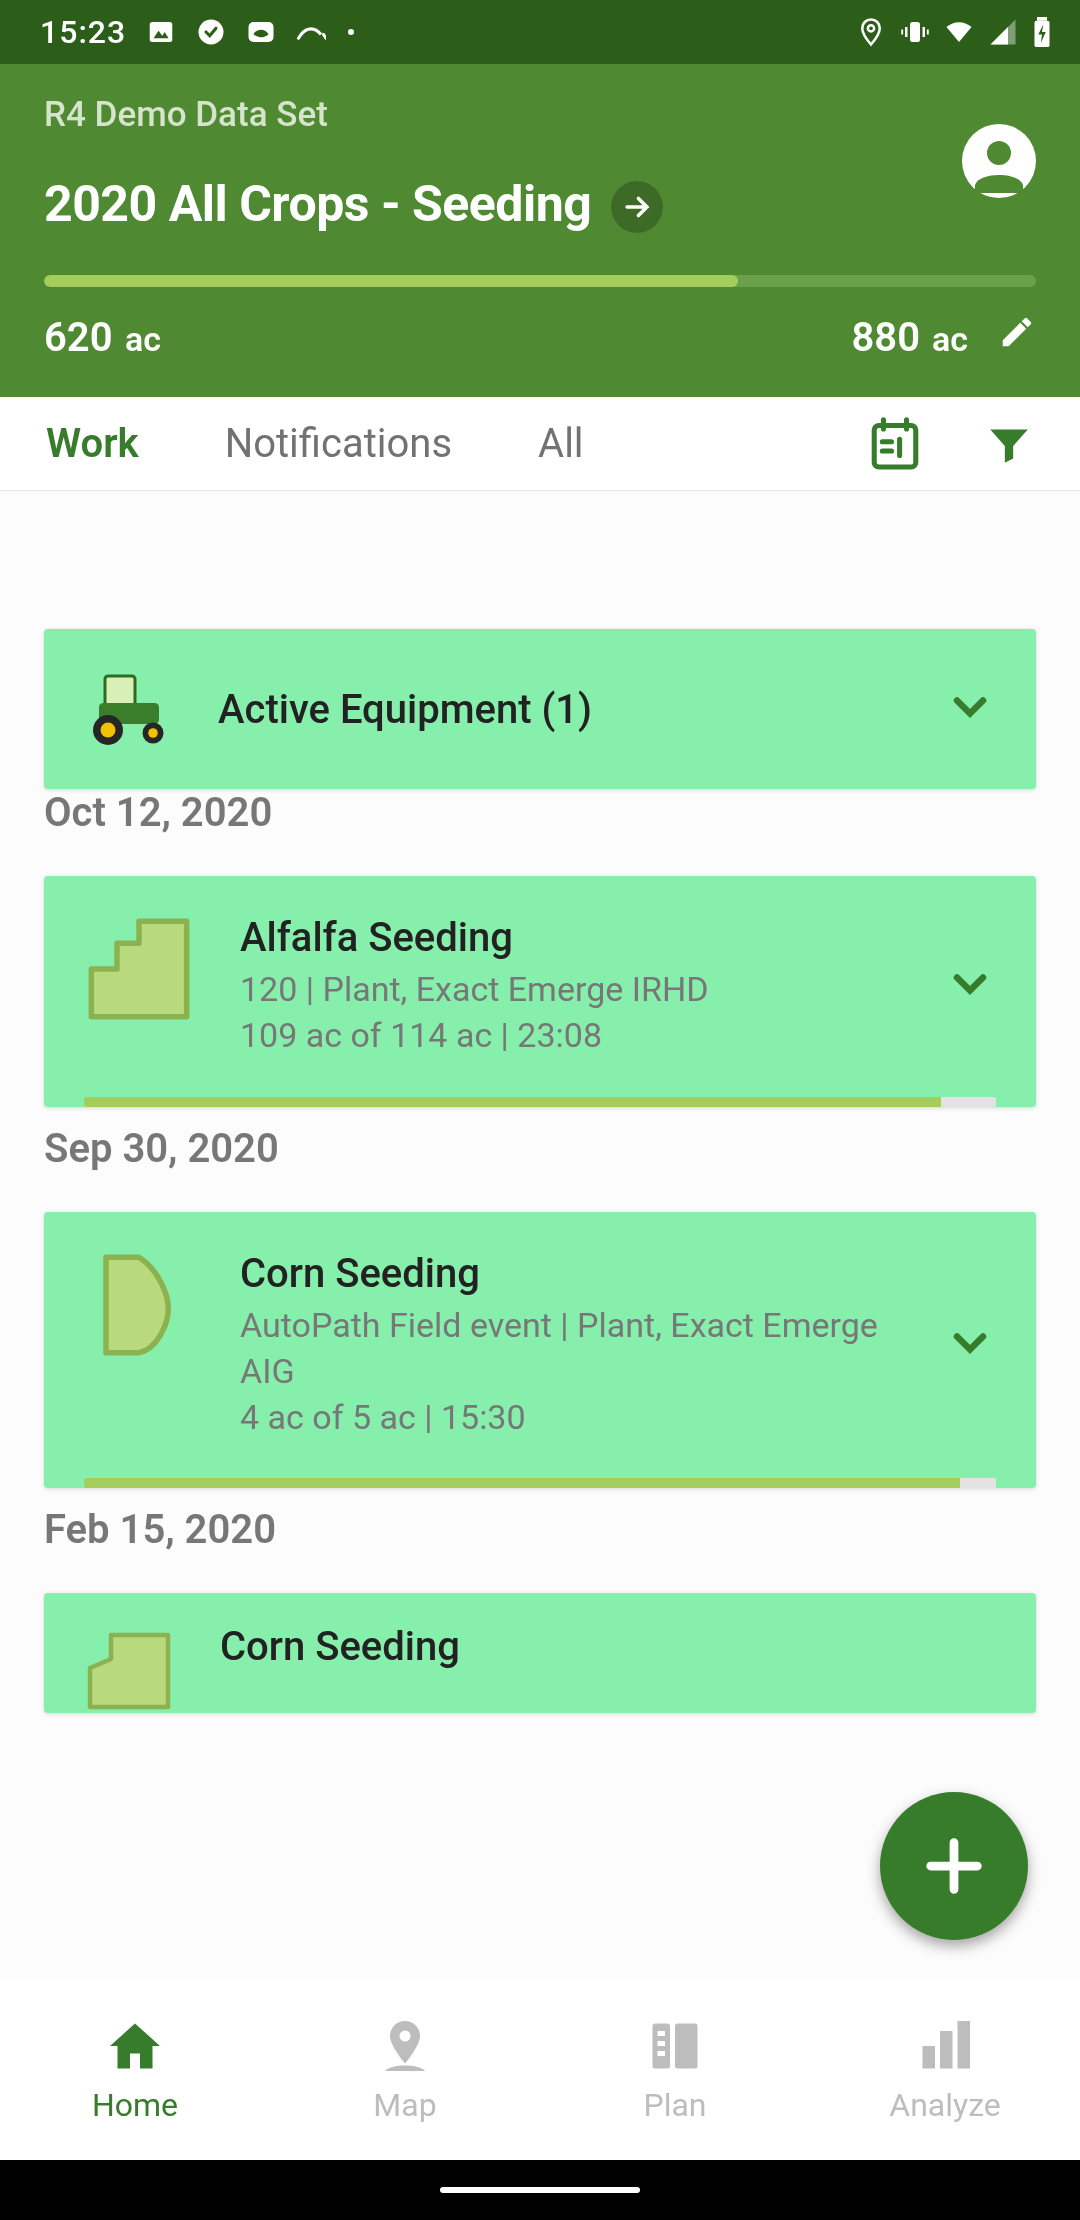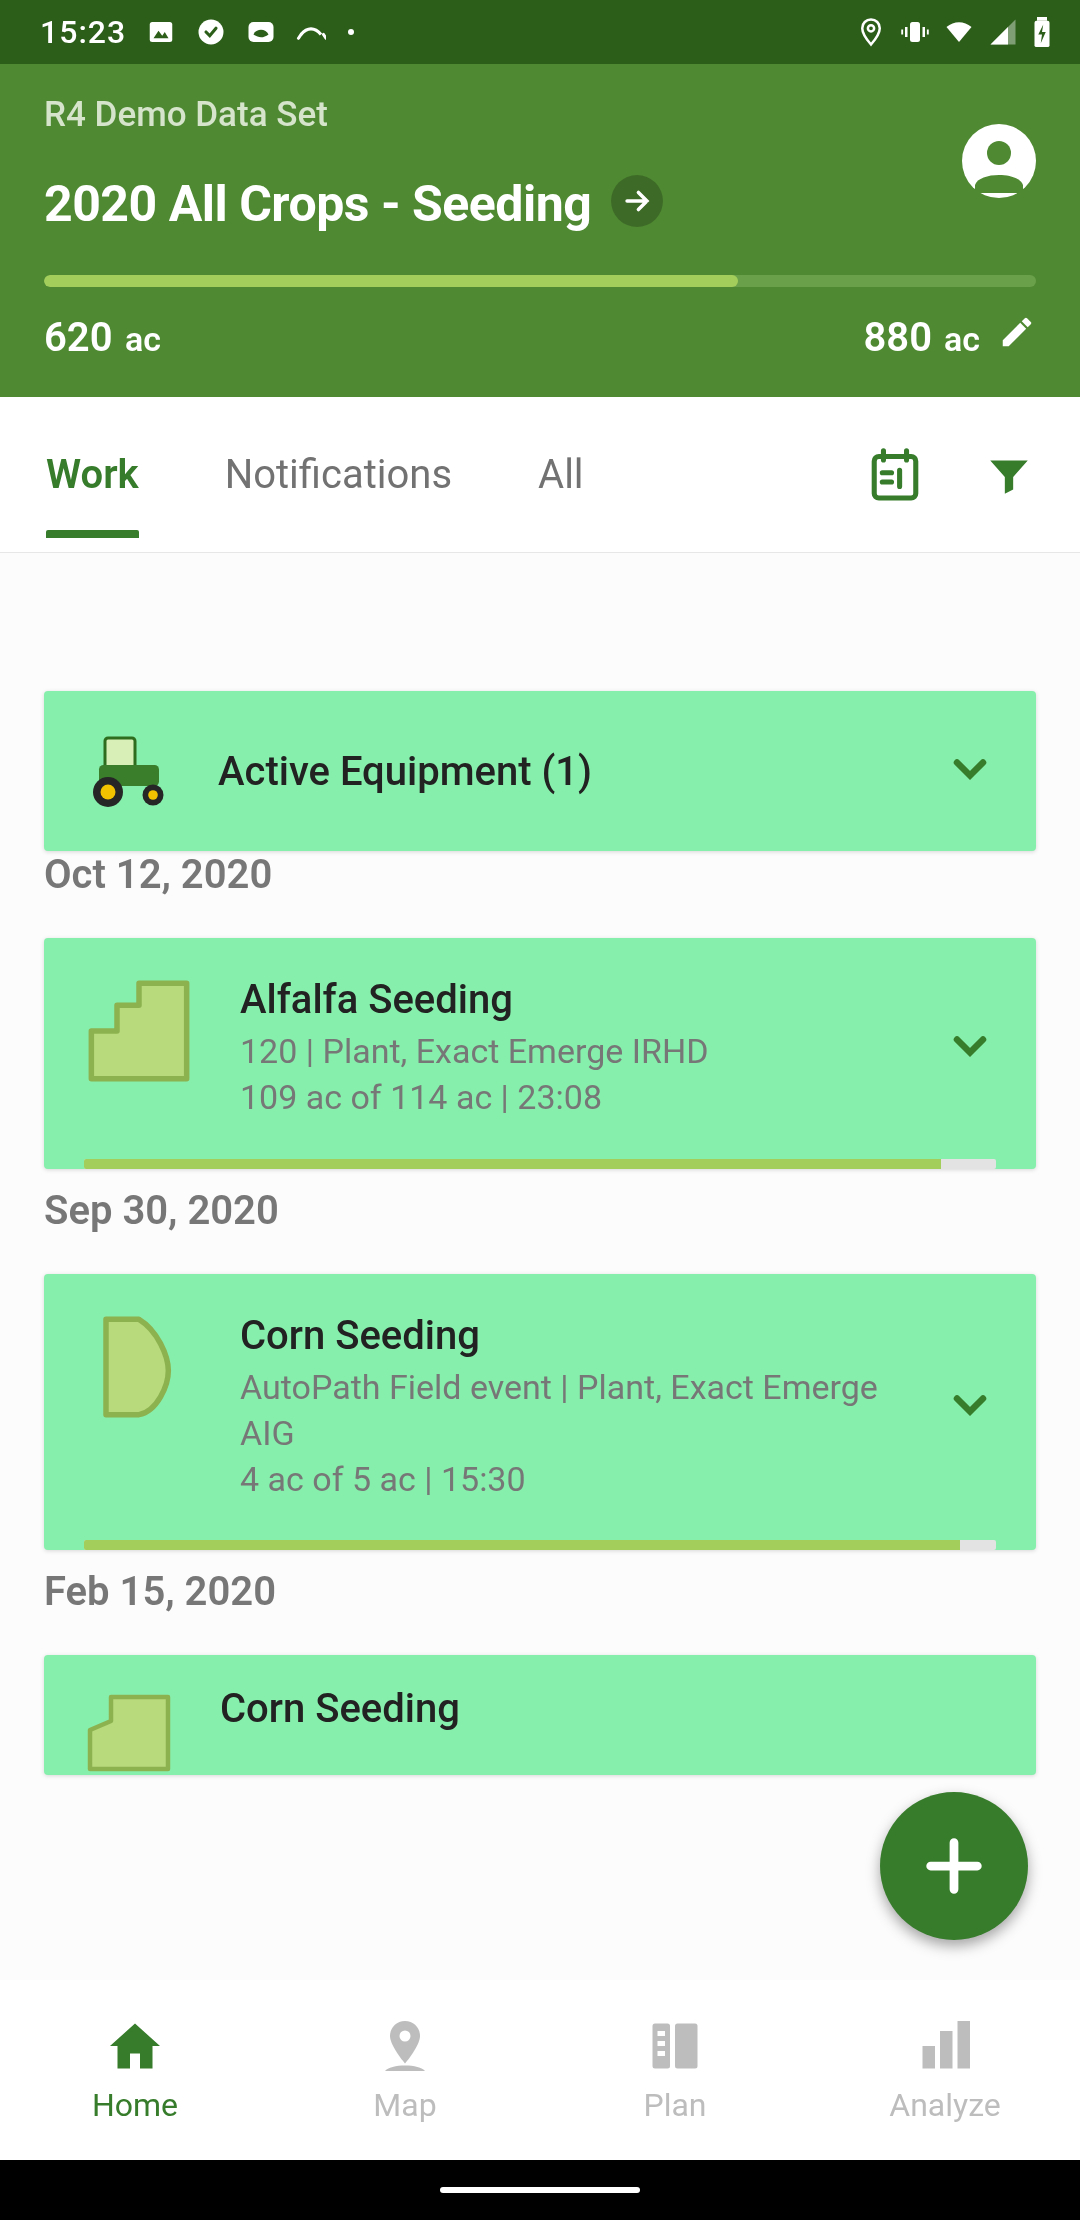--- a/index.html
+++ b/index.html
@@ -13,32 +13,32 @@
   .status-time { font-size: 32px; font-weight: 500; letter-spacing: 1px; }
   .stat-ic { width: 30px; height: 30px; display: inline-flex; align-items: center; justify-content: center; }
   .stat-ic svg { width: 100%; height: 100%; }
 
   
   .header { background: #4f8a32; padding: 30px 44px 36px 44px; color: #fff; }
   .header-top { display: flex; justify-content: space-between; align-items: flex-start; }
   .org-name { color: #d5e4cb; font-size: 35px; font-weight: 500; margin-bottom: 40px; }
   .avatar-btn { width: 74px; height: 74px; border-radius: 50%; background: #fff; display: flex; align-items: center; justify-content: center; margin-top: 30px; }
   .avatar-btn svg { width: 64px; height: 64px; }
-  .title-row { display: flex; align-items: flex-start; gap: 20px; }
+  .title-row { display: flex; align-items: flex-end; gap: 20px; }
   .page-title { font-size: 50px; font-weight: 700; letter-spacing: -0.5px; }
   .arrow-circle { width: 52px; height: 52px; border-radius: 50%; background: rgba(0,0,0,0.22); display: flex; align-items: center; justify-content: center; color: #fff; }
   .progress-track { height: 12px; background: #6aa04a; border-radius: 6px; margin-top: 42px; overflow: hidden; }
   .progress-fill { height: 100%; background: #a4ce5b; border-radius: 6px; }
   .acres-row { display: flex; justify-content: space-between; align-items: center; margin-top: 26px; }
   .acres-left, .acres-right { font-size: 40px; font-weight: 600; }
   .acres-left .u, .acres-right .u { font-size: 34px; font-weight: 600; margin-left: 2px; }
-  .acres-right { display: flex; align-items: flex-end; gap: 18px; }
-
-  
-  .tabs-strip { background: #fff; display: flex; align-items: center; padding: 0 46px; height: 156px; border-bottom: 1px solid #e7e7e7; }
+  .acres-right { display: flex; align-items: flex-end; gap: 30px; }
+
+  
+  .tabs-strip { background: #fff; display: flex; align-items: center; padding: 0 46px; height: 94px; border-bottom: 1px solid #e7e7e7; }
   .tab { font-size: 40px; color: #727272; padding: 36px 0; margin-right: 86px; position: relative; }
   .tab.active { color: #367c2b; font-weight: 600; }
   .tab.active::after { content: ""; position: absolute; left: 0; right: 0; bottom: -4px; height: 8px; background: #367c2b; border-radius: 2px 2px 0 0; }
   .tabs-spacer { flex: 1; }
   .tab-action { margin-left: 60px; color: #367c2b; display: flex; align-items: center; justify-content: center; }
 
   
   .content { flex: 1; background: #fcfcfc; overflow: hidden; padding: 0 44px; position: relative; }
   .card { background: #86efac; border-radius: 4px; box-shadow: 0 1px 4px rgba(0,0,0,0.15); }
   .equip-card { margin-top: 138px; padding: 44px 40px; display: flex; align-items: center; }

